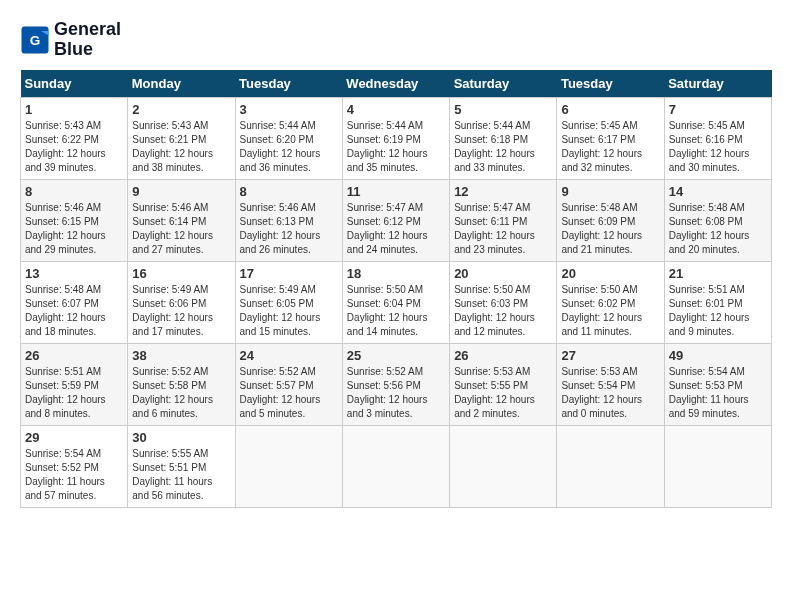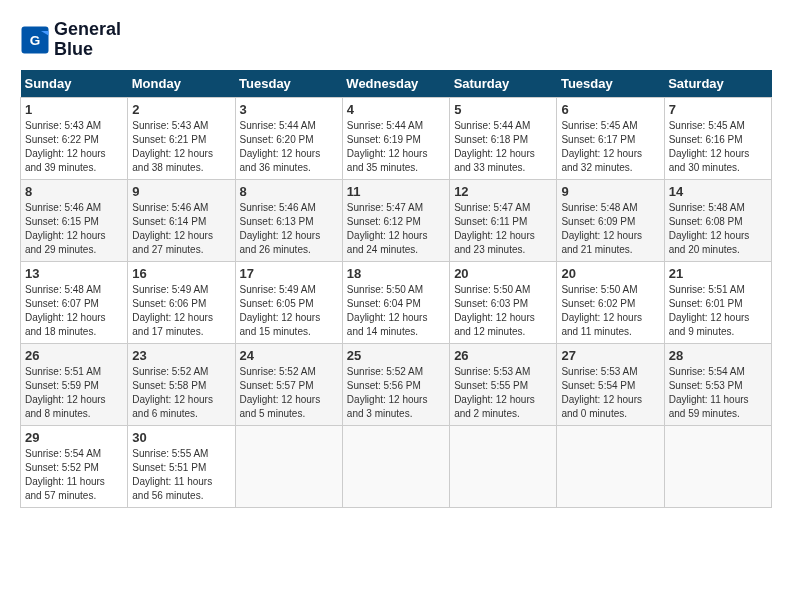--- a/index.html
+++ b/index.html
@@ -209,41 +209,41 @@
           <span class="day-num">21</span>
           <div class="day-info">Sunrise: 5:51 AM<br>Sunset: 6:01 PM<br>Daylight: 12 hours<br>and 9 minutes.</div>
         </td>
       </tr>
       <tr>
         <td>
           <span class="day-num">26</span>
           <div class="day-info">Sunrise: 5:51 AM<br>Sunset: 5:59 PM<br>Daylight: 12 hours<br>and 8 minutes.</div>
         </td>
         <td>
-          <span class="day-num">23</span>
+          <span class="day-num">38</span>
           <div class="day-info">Sunrise: 5:52 AM<br>Sunset: 5:58 PM<br>Daylight: 12 hours<br>and 6 minutes.</div>
         </td>
         <td>
           <span class="day-num">24</span>
           <div class="day-info">Sunrise: 5:52 AM<br>Sunset: 5:57 PM<br>Daylight: 12 hours<br>and 5 minutes.</div>
         </td>
         <td>
           <span class="day-num">25</span>
           <div class="day-info">Sunrise: 5:52 AM<br>Sunset: 5:56 PM<br>Daylight: 12 hours<br>and 3 minutes.</div>
         </td>
         <td>
           <span class="day-num">26</span>
           <div class="day-info">Sunrise: 5:53 AM<br>Sunset: 5:55 PM<br>Daylight: 12 hours<br>and 2 minutes.</div>
         </td>
         <td>
           <span class="day-num">27</span>
           <div class="day-info">Sunrise: 5:53 AM<br>Sunset: 5:54 PM<br>Daylight: 12 hours<br>and 0 minutes.</div>
         </td>
         <td>
-          <span class="day-num">28</span>
+          <span class="day-num">49</span>
           <div class="day-info">Sunrise: 5:54 AM<br>Sunset: 5:53 PM<br>Daylight: 11 hours<br>and 59 minutes.</div>
         </td>
       </tr>
       <tr>
         <td>
           <span class="day-num">29</span>
           <div class="day-info">Sunrise: 5:54 AM<br>Sunset: 5:52 PM<br>Daylight: 11 hours<br>and 57 minutes.</div>
         </td>
         <td>
           <span class="day-num">30</span>

